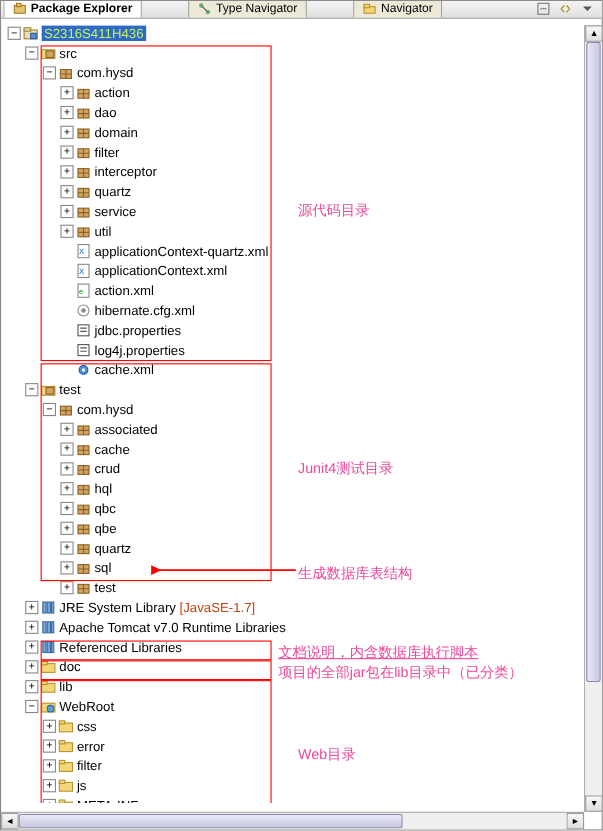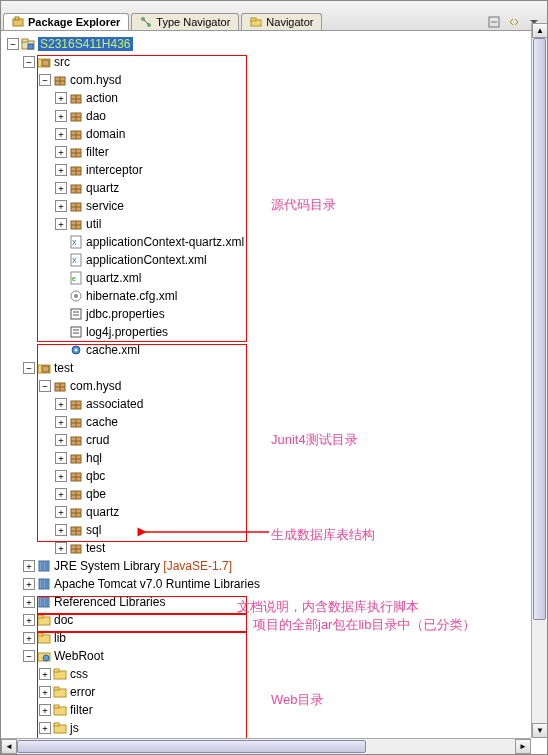--- a/index.html
+++ b/index.html
@@ -10,23 +10,24 @@
   width: 548px;
   height: 755px;
   overflow: hidden;
   border: 1px solid #888;
   position: relative;
 }
 .tabbar {
   display: flex;
   background: linear-gradient(#f4f4f4,#e0e0e0);
   border-bottom: 1px solid #999;
-  height: 30px;
+  height: 16px;
   align-items: flex-end;
   padding-left: 2px;
+  gap: 40px;
 }
 .tab {
   display: flex;
   align-items: center;
   gap: 4px;
   padding: 2px 8px;
   border: 1px solid #999;
   border-bottom: none;
   border-radius: 3px 3px 0 0;
   background: #ece9d8;
@@ -367,21 +368,21 @@
         <span class="indent"></span>
         <span class="indent"></span>
         <span class="indent"></span>
         <span class="spacer"></span>
         <span class="icon">
           <svg width="14" height="14">
             <rect x="2" y="1" width="10" height="12" fill="#fff" stroke="#888"></rect>
             <text x="3" y="10" font-size="7" fill="#0a0">e</text>
           </svg>
         </span>
-        <span class="label">quartz.xml</span>
+        <span class="label">action.xml</span>
       </div>
       <div class="row">
         <span class="indent"></span>
         <span class="indent"></span>
         <span class="indent"></span>
         <span class="spacer"></span>
         <span class="icon">
           <svg width="14" height="14">
             <circle cx="7" cy="7" r="5" fill="#fff" stroke="#888"></circle>
             <circle cx="7" cy="7" r="2" fill="#888"></circle>
@@ -725,21 +726,21 @@
 
   <div class="redbox" style="left:36px; top:24px; width:210px; height:287px;"></div>
   <div class="redbox" style="left:36px; top:313px; width:210px; height:198px;"></div>
   <div class="redbox" style="left:36px; top:565px; width:210px; height:18px;"></div>
   <div class="redbox" style="left:36px; top:583px; width:210px; height:18px;"></div>
   <div class="redbox" style="left:36px; top:601px; width:210px; height:128px;"></div>
 
   <div class="annot" style="left:270px; top:165px;">源代码目录</div>
   <div class="annot" style="left:270px; top:400px;">Junit4测试目录</div>
   <div class="annot" style="left:270px; top:495px;">生成数据库表结构</div>
-  <div class="annot" style="left:236px; top:567px;">文档说明，内含数据库执行脚本</div>
+  <div class="annot" style="left:252px; top:567px;text-decoration:underline;">文档说明，内含数据库执行脚本</div>
   <div class="annot" style="left:252px; top:585px;">项目的全部jar包在lib目录中（已分类）</div>
   <div class="annot" style="left:270px; top:660px;">Web目录</div>
 
   <div class="arrow" style="left:138px; top:495px;">
     <svg width="132" height="12">
         <defs>
           <marker id="ah" markerWidth="8" markerHeight="8" refX="1" refY="3" orient="auto">
             <path d="M6 0 L0 3 L6 6 Z" fill="red"></path>
           </marker>
         </defs>

